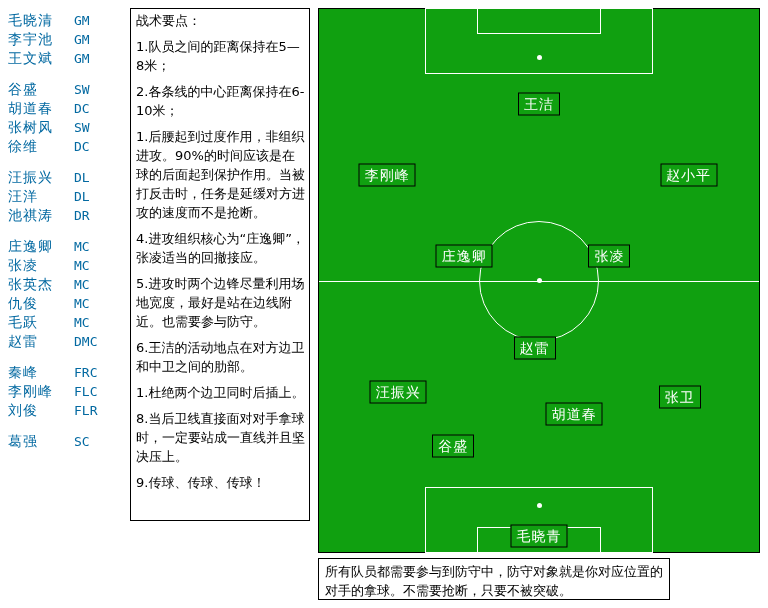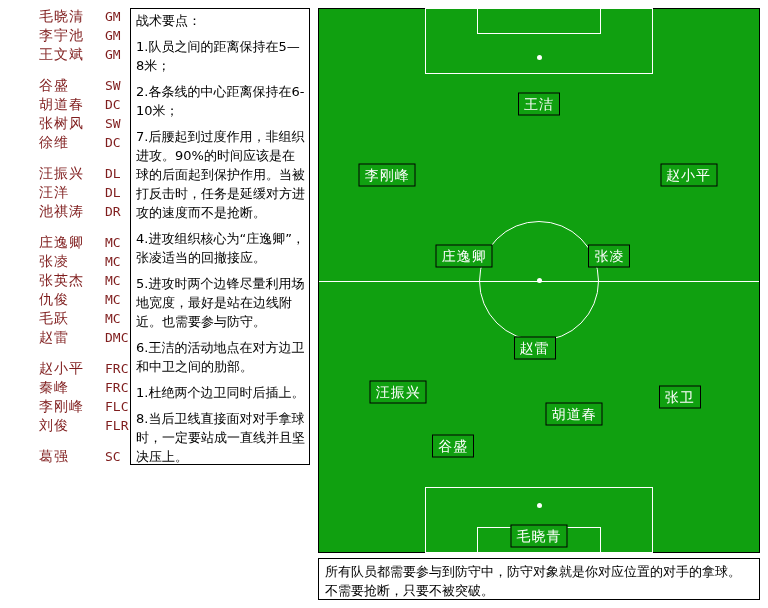--- a/index.html
+++ b/index.html
@@ -21,44 +21,43 @@
     left: 8px;
     top: 8px;
     width: 120px;
     height: 592px;
   }
   .roster-group {
     margin-bottom: 12px;
   }
   .roster-row {
     height: 19px;
-    line-height: 16px;
+    line-height: 25px;
     font-size: 14px;
-    color: #7f1d1d;
+    color: #0369a1;
     white-space: nowrap;
-    margin-left: 31px;
   }
   .roster-name {
     display: inline-block;
     width: 66px;
     letter-spacing: 1px;
   }
   .roster-pos {
     display: inline-block;
     font-family: "DejaVu Sans Mono", monospace;
     font-size: 13px;
   }
 
   
   #tactics {
     position: absolute;
     left: 130px;
     top: 8px;
     width: 180px;
-    height: 457px;
+    height: 513px;
     border: 1px solid #000;
     box-sizing: border-box;
     padding: 2px 4px 2px 5px;
     font-size: 13px;
     line-height: 19px;
     color: #000;
     overflow: hidden;
   }
   #tactics p {
     margin: 0 0 7px 0;
@@ -119,21 +118,21 @@
     letter-spacing: 1px;
     box-sizing: border-box;
     transform: translate(-50%, -50%);
   }
 
   
   #bottom-note {
     position: absolute;
     left: 318px;
     top: 558px;
-    width: 442px;
+    width: 352px;
     height: 42px;
     border: 1px solid #000;
     box-sizing: border-box;
     padding: 3px 6px;
     font-size: 13px;
     line-height: 19px;
     color: #000;
   }
 </style>
 </head>
@@ -158,40 +157,40 @@
     </div>
     <div class="roster-group">
       <div class="roster-row"><span class="roster-name">庄逸卿</span><span class="roster-pos">MC</span></div>
       <div class="roster-row"><span class="roster-name">张凌</span><span class="roster-pos">MC</span></div>
       <div class="roster-row"><span class="roster-name">张英杰</span><span class="roster-pos">MC</span></div>
       <div class="roster-row"><span class="roster-name">仇俊</span><span class="roster-pos">MC</span></div>
       <div class="roster-row"><span class="roster-name">毛跃</span><span class="roster-pos">MC</span></div>
       <div class="roster-row"><span class="roster-name">赵雷</span><span class="roster-pos">DMC</span></div>
     </div>
     <div class="roster-group">
-      <div class="roster-row"><span class="roster-name">赵小平</span><span class="roster-pos">FRC</span></div>
       <div class="roster-row"><span class="roster-name">秦峰</span><span class="roster-pos">FRC</span></div>
       <div class="roster-row"><span class="roster-name">李刚峰</span><span class="roster-pos">FLC</span></div>
       <div class="roster-row"><span class="roster-name">刘俊</span><span class="roster-pos">FLR</span></div>
     </div>
     <div class="roster-group">
       <div class="roster-row"><span class="roster-name">葛强</span><span class="roster-pos">SC</span></div>
     </div>
   </div>
 
 <div id="tactics">
     <p>战术要点：</p>
     <p>1.队员之间的距离保持在5—8米；</p>
     <p>2.各条线的中心距离保持在6-10米；</p>
-    <p>7.后腰起到过度作用，非组织进攻。90%的时间应该是在球的后面起到保护作用。当被打反击时，任务是延缓对方进攻的速度而不是抢断。</p>
+    <p>1.后腰起到过度作用，非组织进攻。90%的时间应该是在球的后面起到保护作用。当被打反击时，任务是延缓对方进攻的速度而不是抢断。</p>
     <p>4.进攻组织核心为“庄逸卿”，张凌适当的回撤接应。</p>
     <p>5.进攻时两个边锋尽量利用场地宽度，最好是站在边线附近。也需要参与防守。</p>
     <p>6.王洁的活动地点在对方边卫和中卫之间的肋部。</p>
     <p>1.杜绝两个边卫同时后插上。</p>
     <p>8.当后卫线直接面对对手拿球时，一定要站成一直线并且坚决压上。</p>
+    <p>9.传球、传球、传球！</p>
   </div>
 
 <div id="pitch-wrap">
   <div id="pitch">
 
     <div class="pline" style="left:0; top:50%; width:100%; height:1px;"></div>
 
     <div id="center-circle"></div>
     <div class="spot" style="left:50%; top:50%; margin-left:-2.5px; margin-top:-2.5px;"></div>
 

